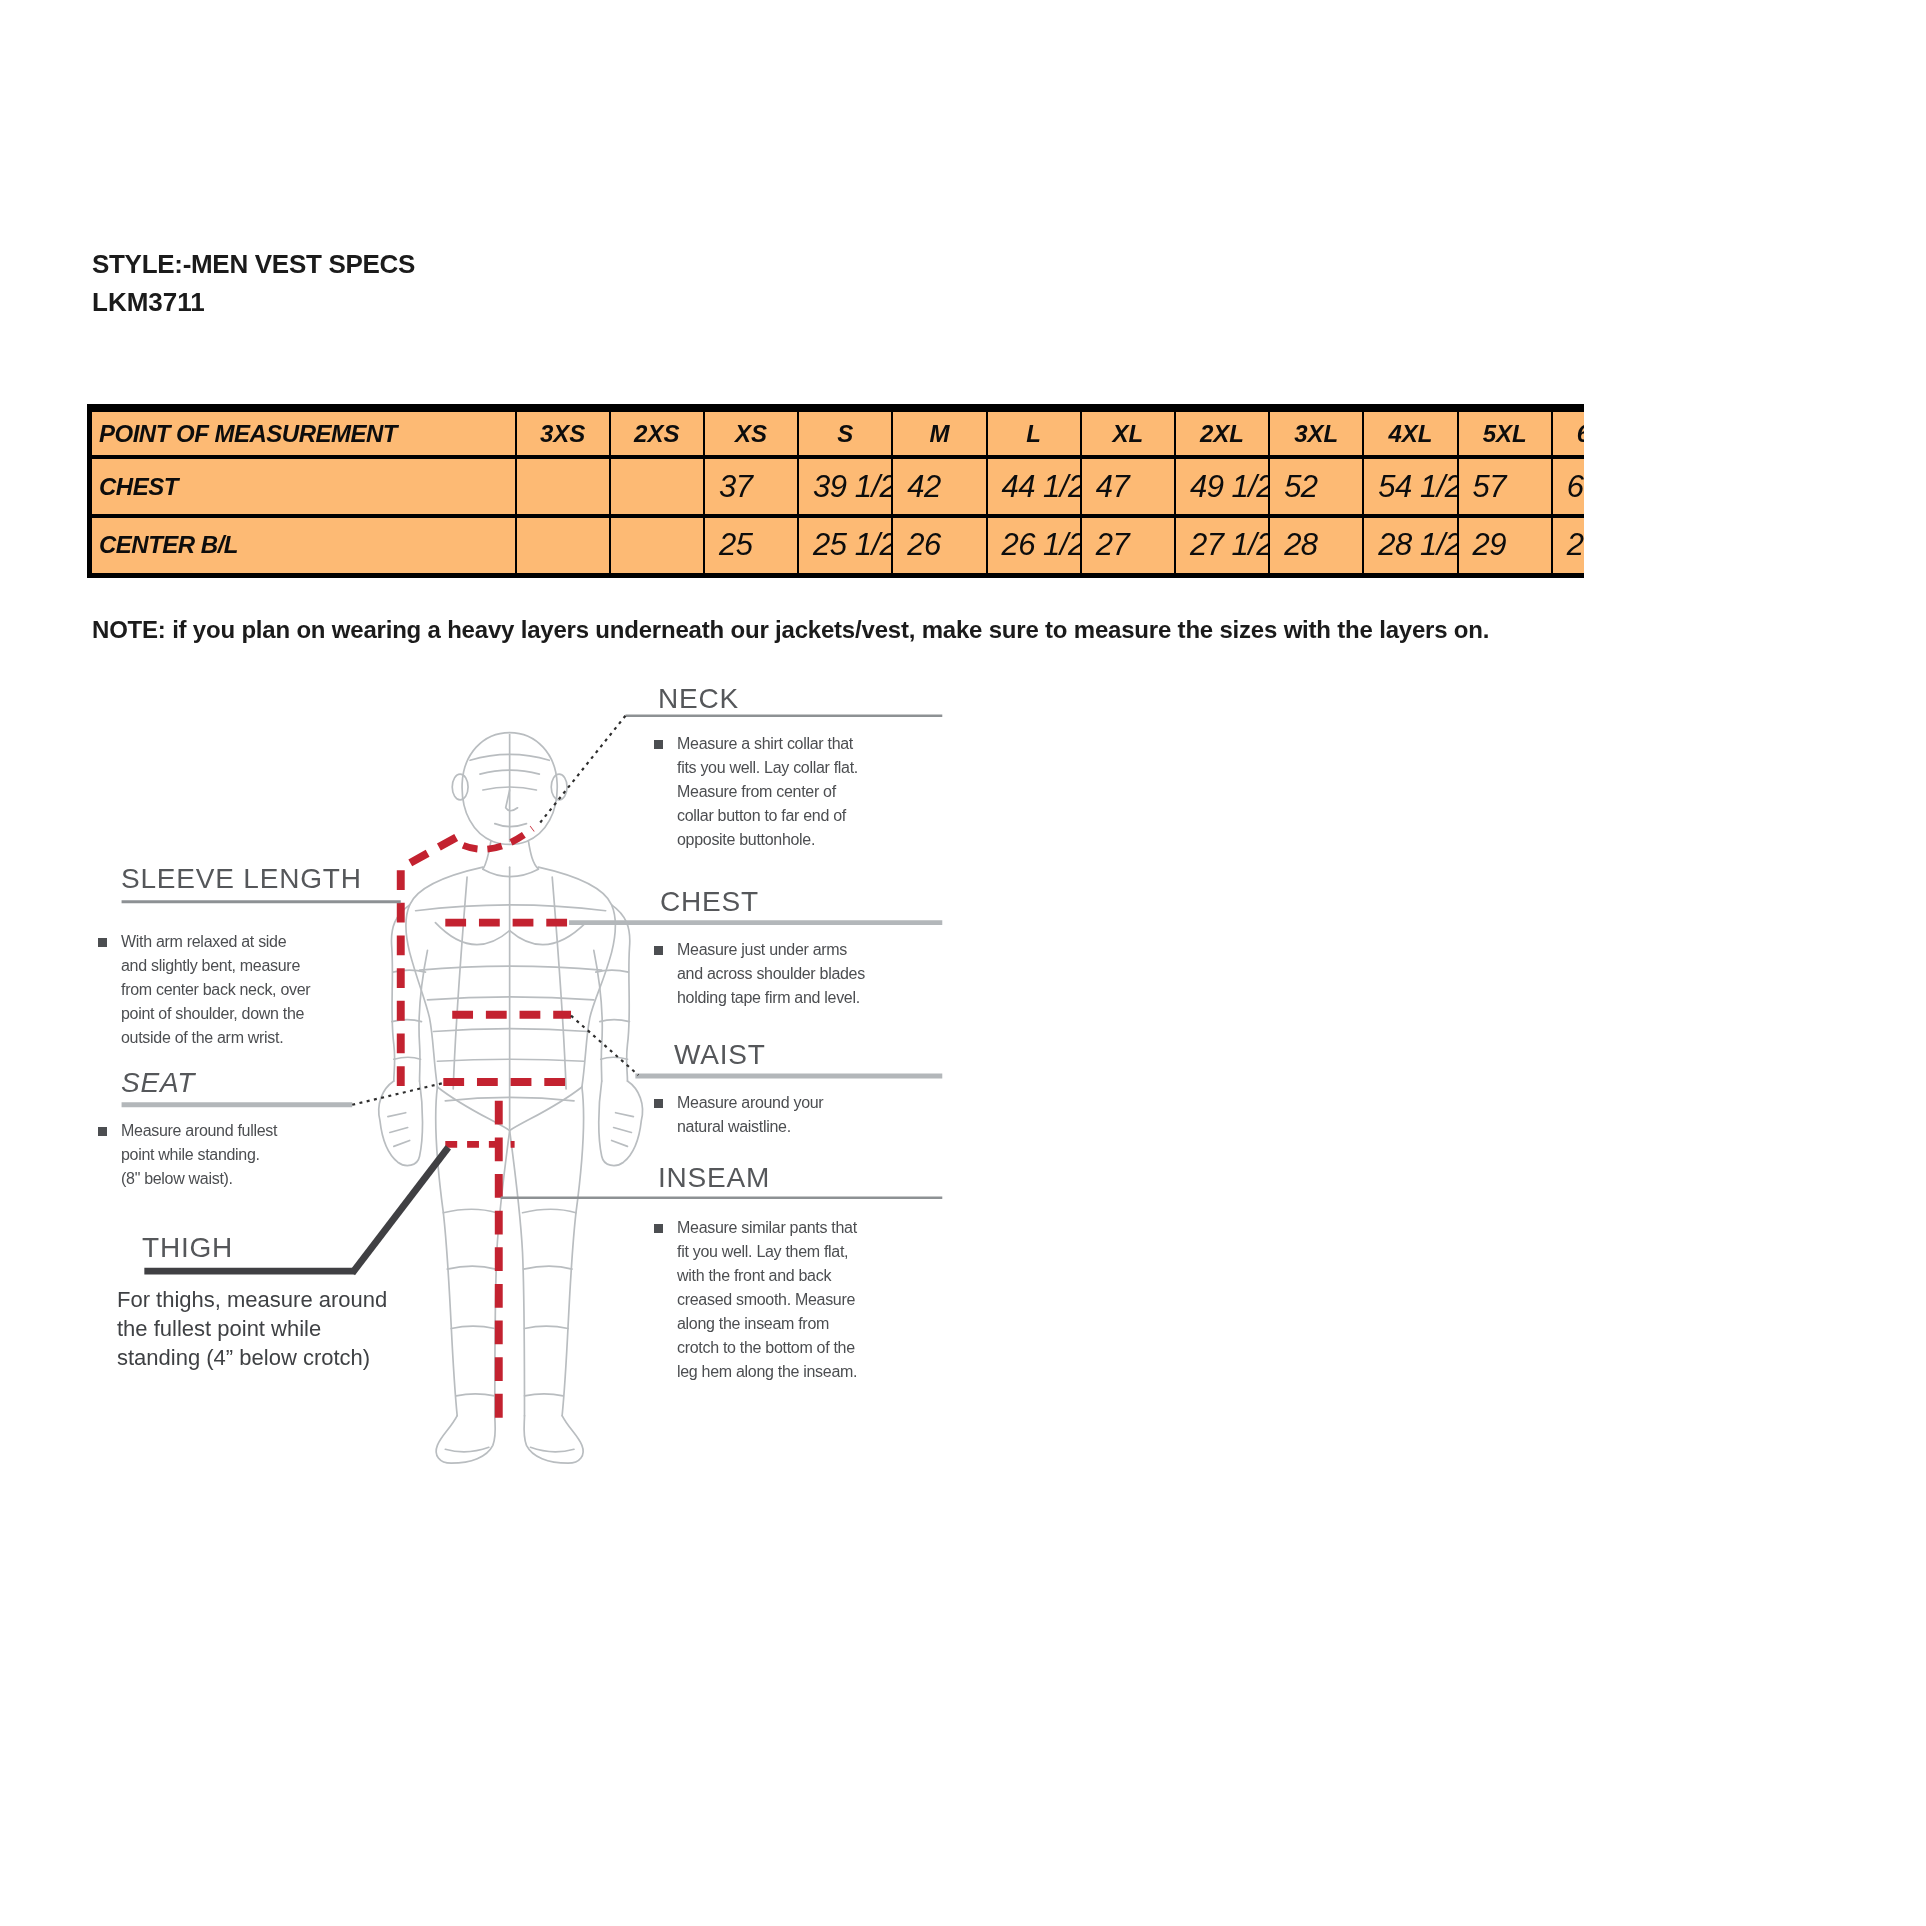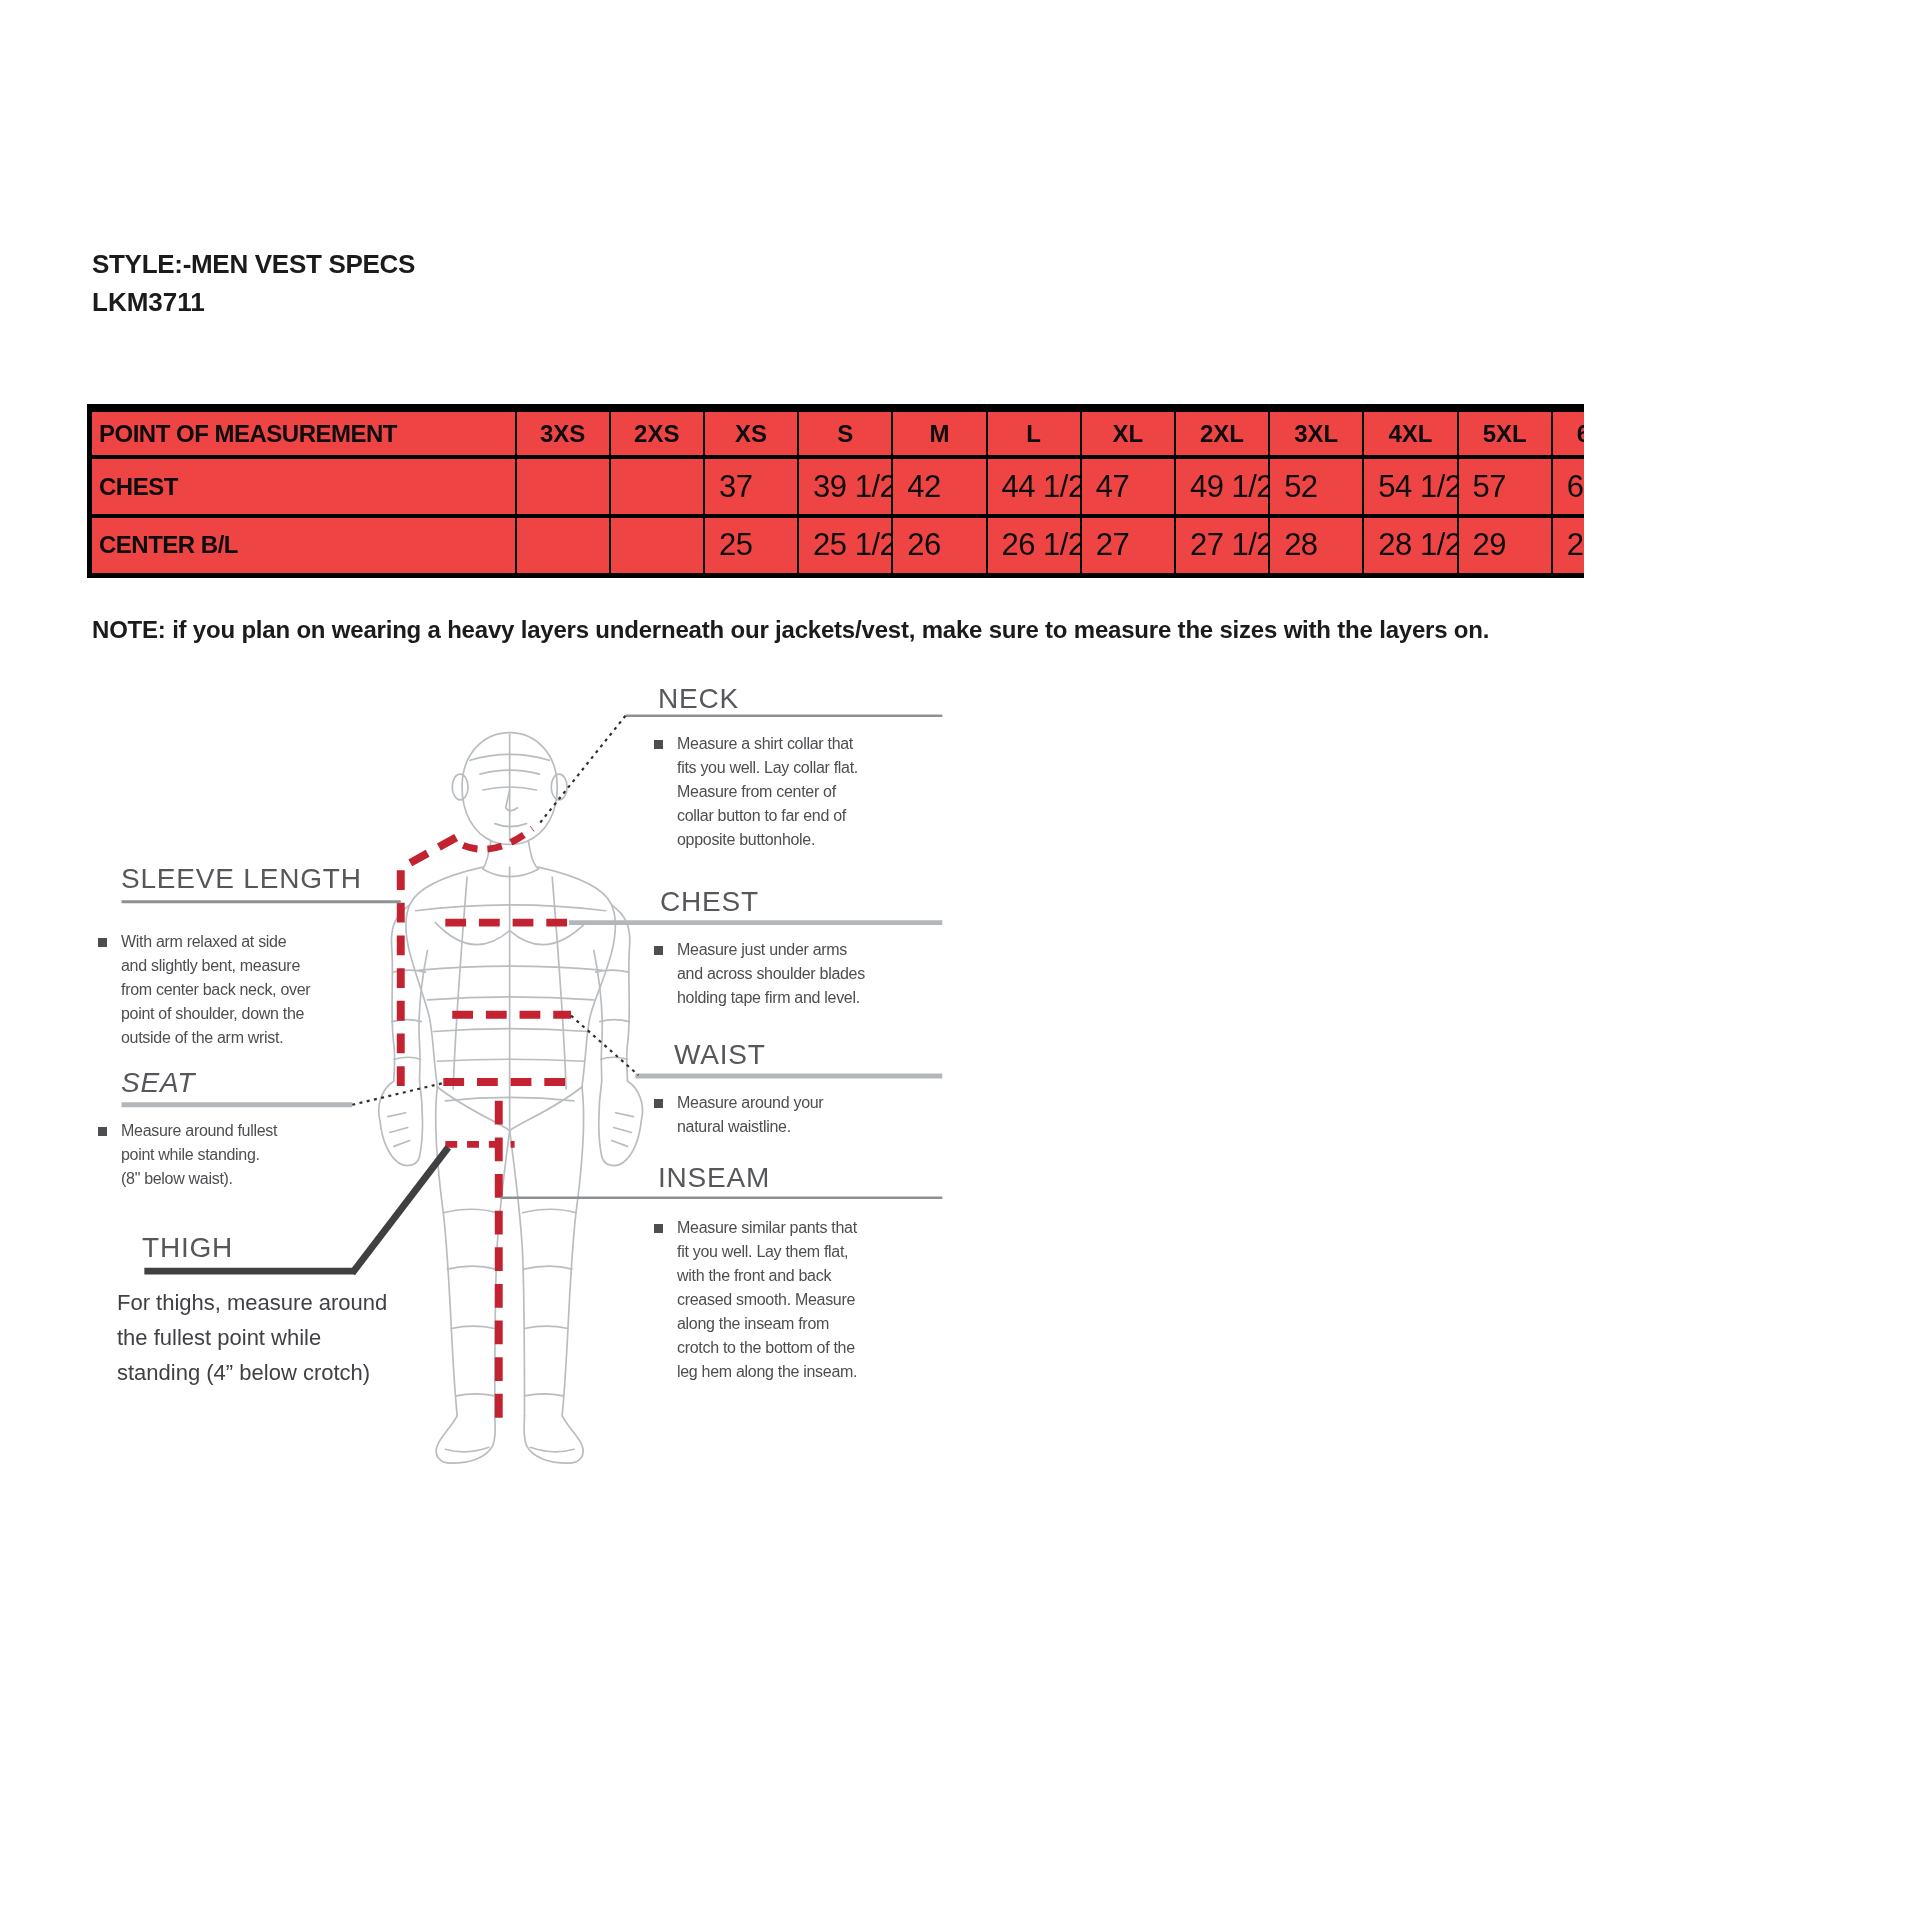--- a/index.html
+++ b/index.html
@@ -10,41 +10,41 @@
   }
   *{margin:0;padding:0;box-sizing:border-box;}
   html,body{background:#ffffff;}
   body{font-family:"Liberation Sans",sans-serif;}
   .page{position:relative;width:1584px;height:1927px;background:#ffffff;overflow:hidden;}
 
   .doc-title{position:absolute;left:92px;top:249px;font-size:26px;font-weight:bold;color:var(--text-black);letter-spacing:-0.3px;}
   .model-code{position:absolute;left:92px;top:287px;font-size:26px;font-weight:bold;color:var(--text-black);}
 
   .table-wrap{position:absolute;left:87px;top:404px;width:1750px;}
-  table.sizes{width:100%;border-collapse:collapse;table-layout:fixed;background:#ef4444;
-    border:5px solid var(--table-border);border-top-width:8px;}
+  table.sizes{width:100%;border-collapse:collapse;table-layout:fixed;background:#fdba74;
+    border:5px solid var(--table-border);border-top-width:8px;font-style:italic;}
   table.sizes th,table.sizes td{border:2.5px solid var(--table-border);color:#0d0d0d;
     font-family:"Liberation Sans",sans-serif;overflow:hidden;white-space:nowrap;}
   table.sizes thead tr{height:49px;}
   table.sizes tbody tr{height:59px;border-top:4.5px solid var(--table-border);}
   th.pom{width:426px;text-align:left;padding-left:7px;font-size:24px;font-weight:bold;letter-spacing:-0.5px;}
   th.size{text-align:center;font-size:24px;font-weight:bold;}
   td.rowlabel{text-align:left;padding-left:7px;font-size:24px;font-weight:bold;letter-spacing:-0.5px;}
   td.val{text-align:left;padding-left:14px;font-size:31px;font-weight:400;letter-spacing:-0.5px;}
 
   .note-line{position:absolute;left:92px;top:616px;font-size:24px;font-weight:bold;color:var(--text-black);letter-spacing:-0.2px;}
 
   .diagram{position:absolute;left:79px;top:673px;width:891px;height:822px;}
   .diagram svg{position:absolute;left:0;top:0;}
 
   .guide-header{position:absolute;font-size:28px;font-weight:500;color:var(--header-gray);letter-spacing:0.8px;}
   .guide-desc{position:absolute;font-size:16px;line-height:24px;color:var(--desc-gray);
     white-space:pre-line;padding-left:26px;letter-spacing:-0.3px;}
   .guide-desc::before{content:"";position:absolute;left:3px;top:8px;width:9px;height:9px;background:var(--desc-gray);}
-  .guide-desc.no-bullet{padding-left:0;font-size:22px;line-height:35px;letter-spacing:0;color:#3f4144;}
+  .guide-desc.no-bullet{padding-left:0;font-size:22px;line-height:29px;letter-spacing:0;color:#3f4144;}
   .guide-desc.no-bullet::before{display:none;}
 
   
   .fig{fill:none;stroke:var(--figure-gray);stroke-width:1.7px;stroke-linecap:round;stroke-linejoin:round;}
   .red{fill:none;stroke:var(--measure-red);stroke-width:8px;}
   .red.neck{stroke-width:7px;stroke-dasharray:15 10;}
   .red.sleeve{stroke-dasharray:20 13;}
   .red.torso{stroke-dasharray:21 13;}
   .red.thigh{stroke-width:7px;stroke-dasharray:12 10;}
   .red.inseam{stroke-dasharray:24 13;}

